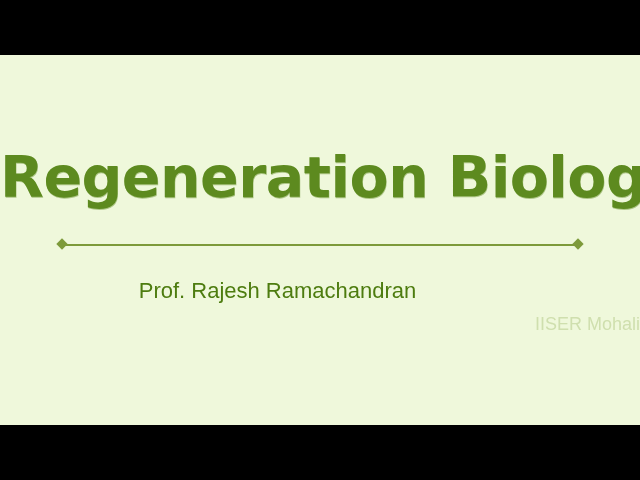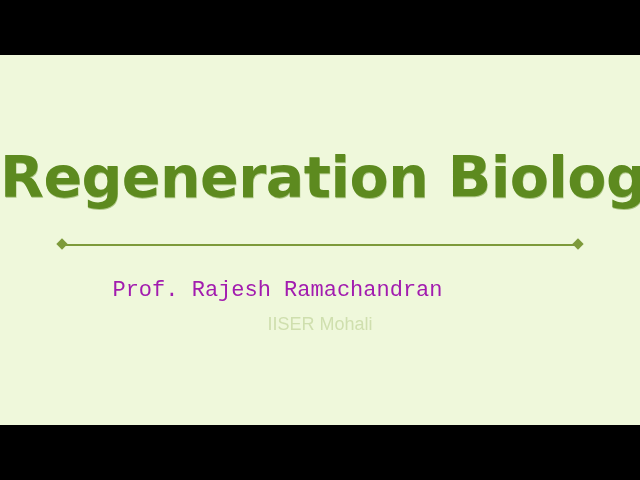--- a/index.html
+++ b/index.html
@@ -83,33 +83,33 @@
   }
   #divider-dot-left { left: 0px; }
   #divider-dot-right { left: 516px; }
 
   #presenter-name {
     position: absolute;
     left: 0;
     top: 222px;
     width: 555px;
     text-align: center;
-    font-family: Liberation Mono, monospace;
+    font-family: Liberation Sans, sans-serif;
     font-size: 22px;
     line-height: 28px;
-    color: #a21caf;
+    color: #4d7c0f;
     white-space: nowrap;
   }
 
   #presenter-affiliation {
     position: absolute;
     left: 0;
     top: 257px;
     width: 640px;
-    text-align: center;
+    text-align: right;
     font-family: "Liberation Sans", sans-serif;
     font-size: 18px;
     line-height: 24px;
     color: #cfdfae;
     white-space: nowrap;
   }
 </style>
 </head>
 <body>
 

